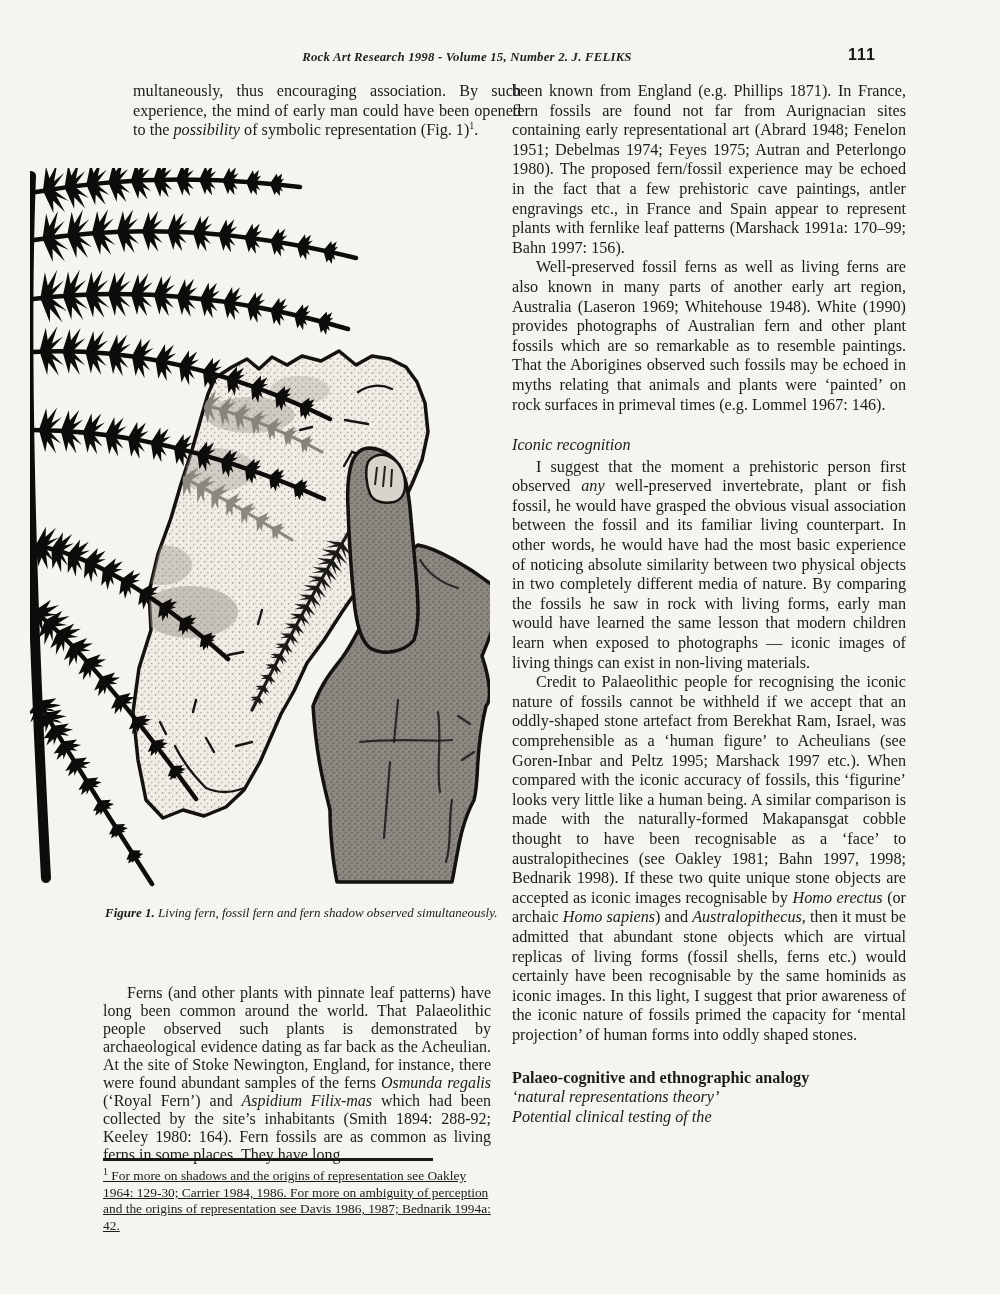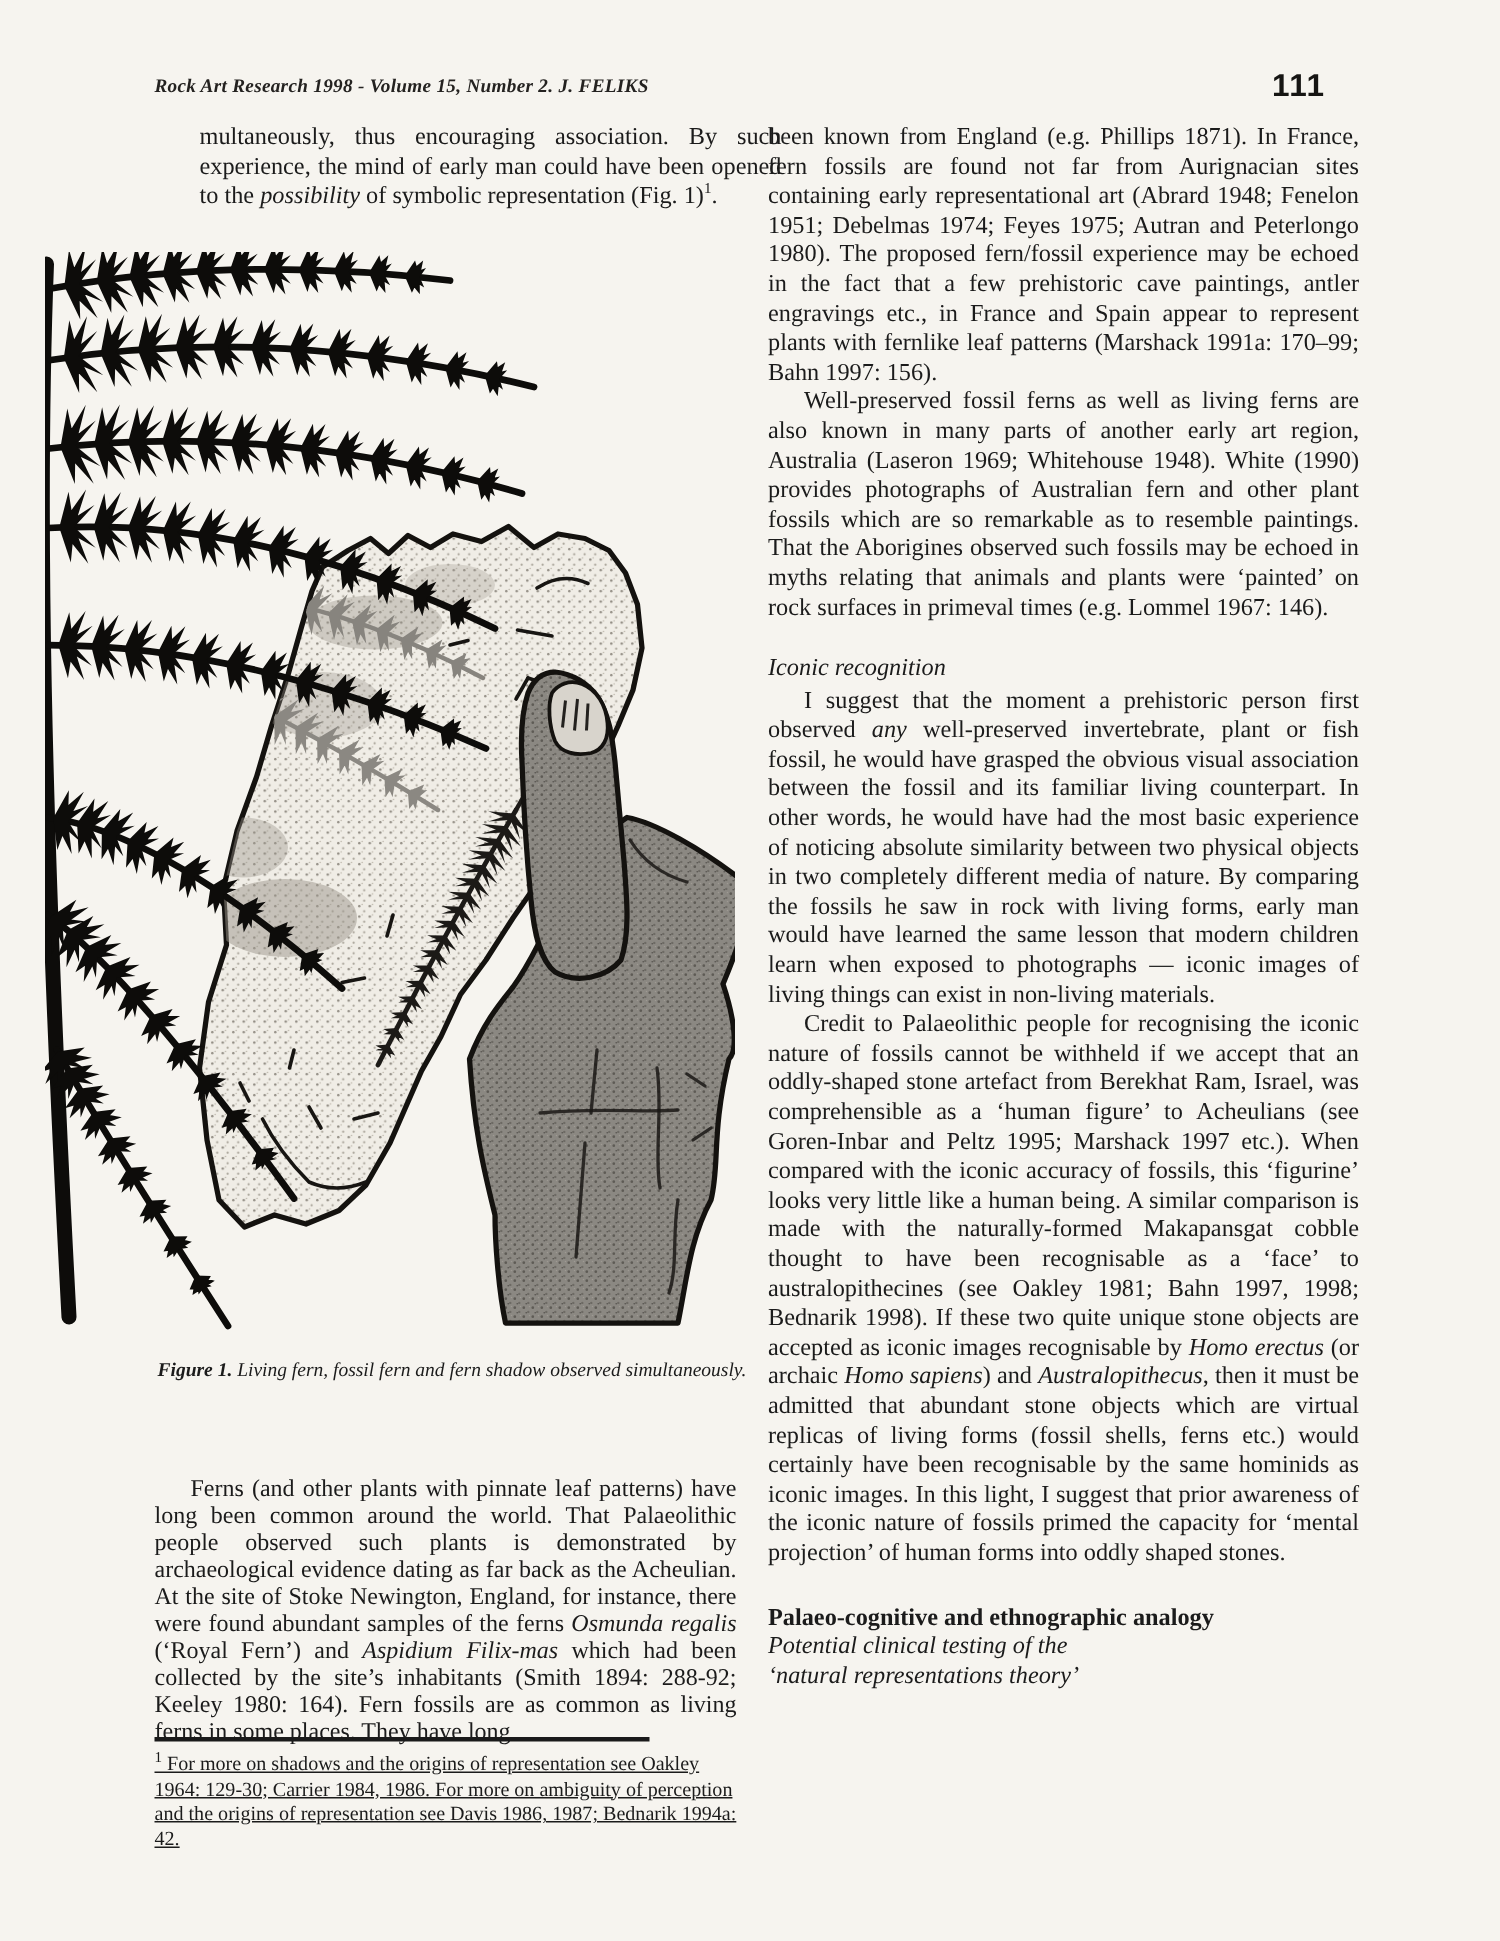--- a/index.html
+++ b/index.html
@@ -7,28 +7,28 @@
     width:1000px;height:1294px;
     background:#f6f4ef;
     font-family:"Liberation Serif", serif;
     color:#1b1b1b;
     position:relative;
     overflow:hidden;
   }
   .page{position:absolute;inset:0;}
   .running-head{
     position:absolute;left:103px;top:50px;width:728px;
-    text-align:left;
+    text-align:center;
     font-size:12.8px;font-weight:bold;font-style:italic;
     color:#242220;letter-spacing:.2px;
   }
   .pageno{
     position:absolute;left:848px;top:46px;width:60px;
     font-family:"Liberation Sans", sans-serif;
-    font-size:21px;font-weight:bold;color:#161513;letter-spacing:1px;
+    font-size:16px;font-weight:bold;color:#161513;letter-spacing:1px;
   }
   .col{position:absolute;top:82px;font-size:16.2px;line-height:19.6px;}
   .col-left{left:103px;width:388px;margin-left:30px;}
   .col-right{left:512px;width:394px;}
   p{margin:0;}
   .just{text-align:justify;}
   .indent{text-indent:24px;font-family:Liberation Serif, serif;}
   .it{font-style:italic;}
   sup{font-size:10px;vertical-align:super;line-height:0;}
   .figure-wrap{
@@ -153,17 +153,17 @@
     <p class="footnote"><sup>1</sup><span> For more on shadows and the origins of representation see Oakley 1964: 129-30; Carrier 1984, 1986. For more on ambiguity of perception and the origins of representation see Davis 1986, 1987; Bednarik 1994a: 42.</span></p>
   </div>
 
   <div class="col col-right">
     <p class="just">been known from England (e.g. Phillips 1871). In France, fern fossils are found not far from Aurignacian sites containing early representational art (Abrard 1948; Fenelon 1951; Debelmas 1974; Feyes 1975; Autran and Peterlongo 1980). The proposed fern/fossil experience may be echoed in the fact that a few prehistoric cave paintings, antler engravings etc., in France and Spain appear to represent plants with fernlike leaf patterns (Marshack 1991a: 170–99; Bahn 1997: 156).</p>
     <p class="just indent">Well-preserved fossil ferns as well as living ferns are also known in many parts of another early art region, Australia (Laseron 1969; Whitehouse 1948). White (1990) provides photographs of Australian fern and other plant fossils which are so remarkable as to resemble paintings. That the Aborigines observed such fossils may be echoed in myths relating that animals and plants were ‘painted’ on rock surfaces in primeval times (e.g. Lommel 1967: 146).</p>
     <p class="h-italic">Iconic recognition</p>
     <p class="just indent"><span>I suggest that the moment a prehistoric person first observed </span><span class="it">any</span><span> well-preserved invertebrate, plant or fish fossil, he would have grasped the obvious visual association between the fossil and its familiar living counterpart. In other words, he would have had the most basic experience of noticing absolute similarity between two physical objects in two completely different media of nature. By comparing the fossils he saw in rock with living forms, early man would have learned the same lesson that modern children learn when exposed to photographs — iconic images of living things can exist in non-living materials.</span></p>
     <p class="just indent"><span>Credit to Palaeolithic people for recognising the iconic nature of fossils cannot be withheld if we accept that an oddly-shaped stone artefact from Berekhat Ram, Israel, was comprehensible as a ‘human figure’ to Acheulians (see Goren-Inbar and Peltz 1995; Marshack 1997 etc.). When compared with the iconic accuracy of fossils, this ‘figurine’ looks very little like a human being. A similar comparison is made with the naturally-formed Makapansgat cobble thought to have been recognisable as a ‘face’ to australopithecines (see Oakley 1981; Bahn 1997, 1998; Bednarik 1998). If these two quite unique stone objects are accepted as iconic images recognisable by </span><span class="it">Homo erectus</span><span> (or archaic </span><span class="it">Homo sapiens</span><span>) and </span><span class="it">Australopithecus</span><span>, then it must be admitted that abundant stone objects which are virtual replicas of living forms (fossil shells, ferns etc.) would certainly have been recognisable by the same hominids as iconic images. In this light, I suggest that prior awareness of the iconic nature of fossils primed the capacity for ‘mental projection’ of human forms into oddly shaped stones.</span></p>
     <p class="h-bold">Palaeo-cognitive and ethnographic analogy</p>
+    <p class="h-sub">‘natural representations theory’</p>
     <p class="h-sub">Potential clinical testing of the</p>
-    <p class="h-sub">‘natural representations theory’</p>
   </div>
 
 </div>
 
 </body></html>

